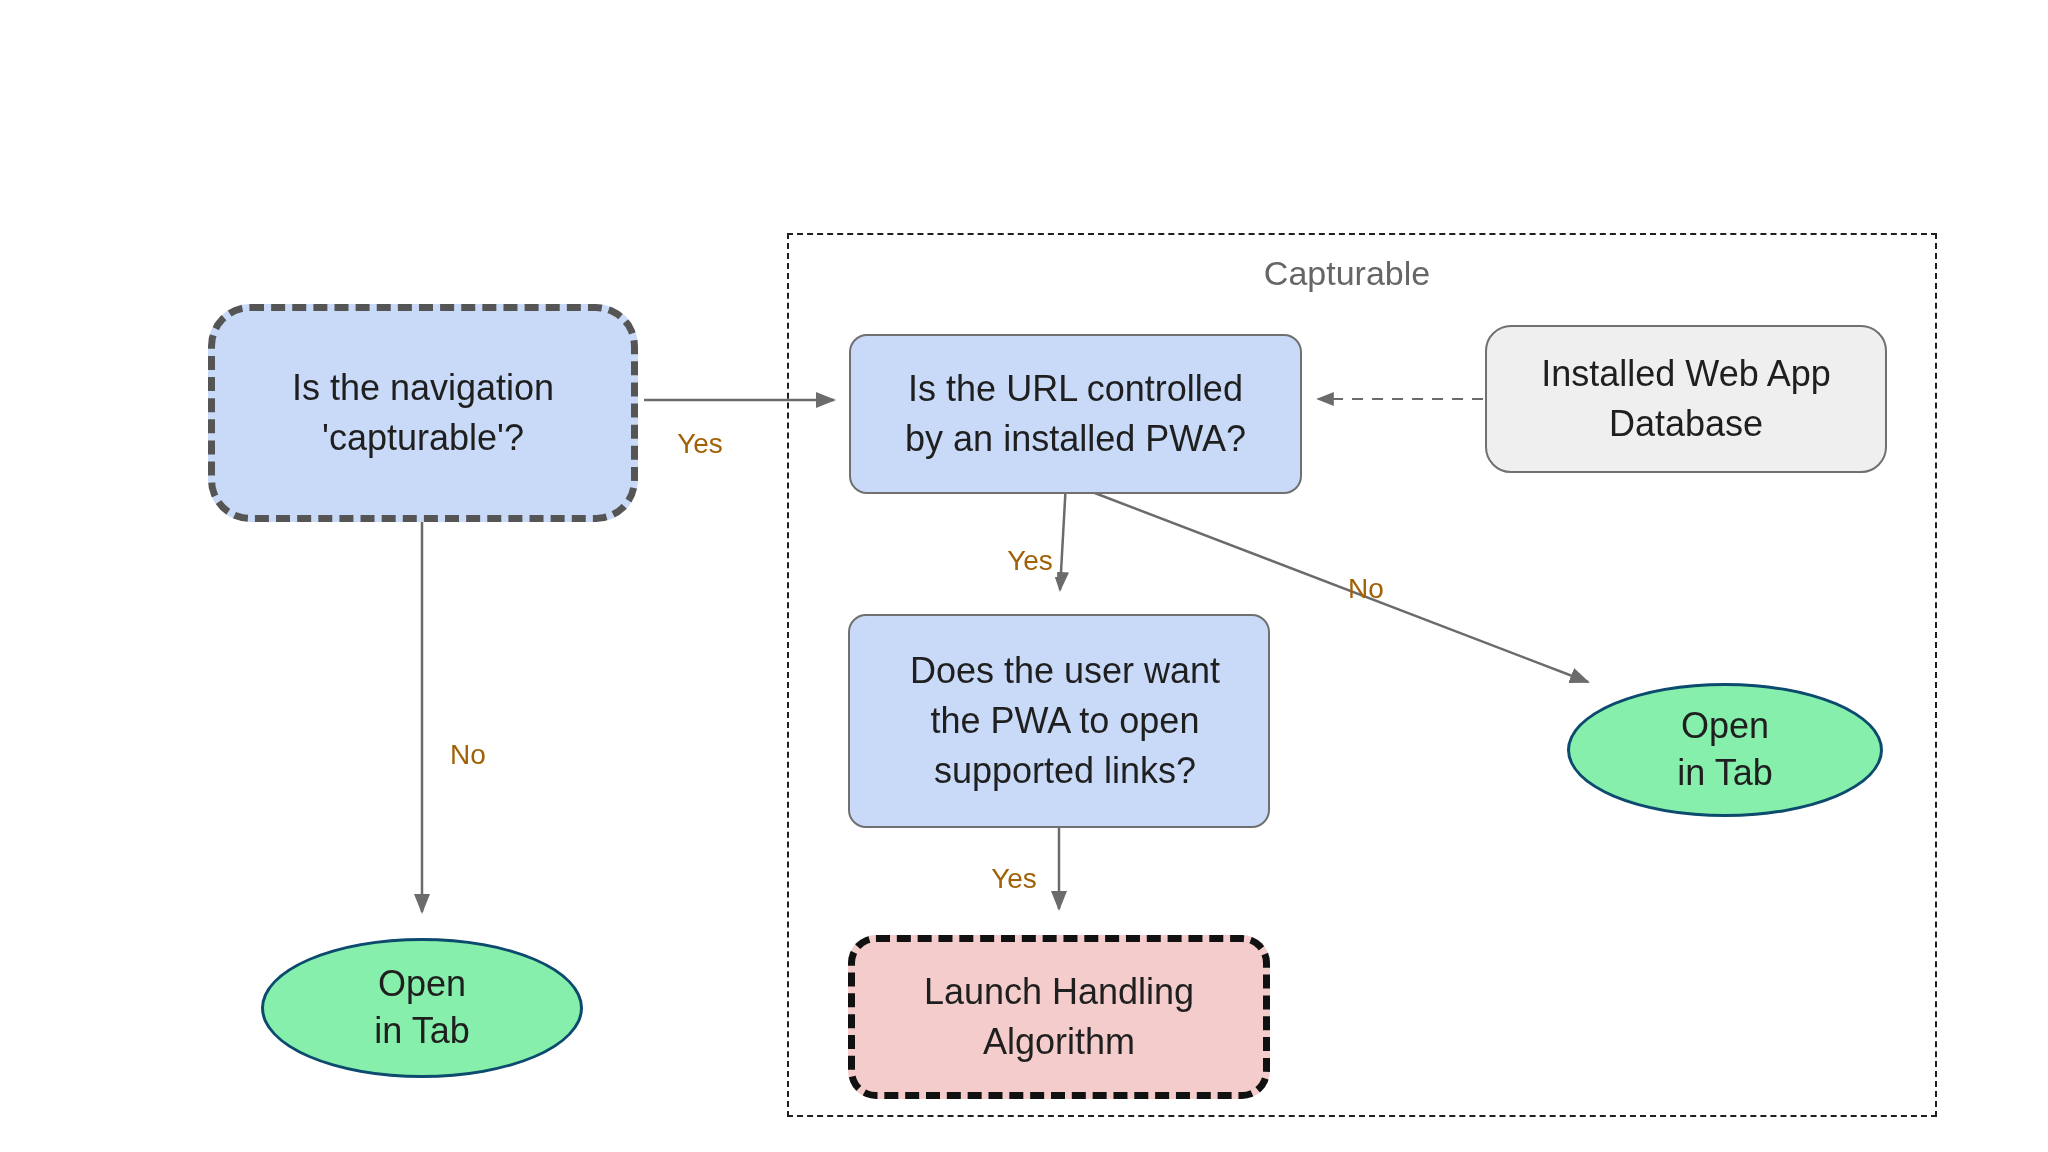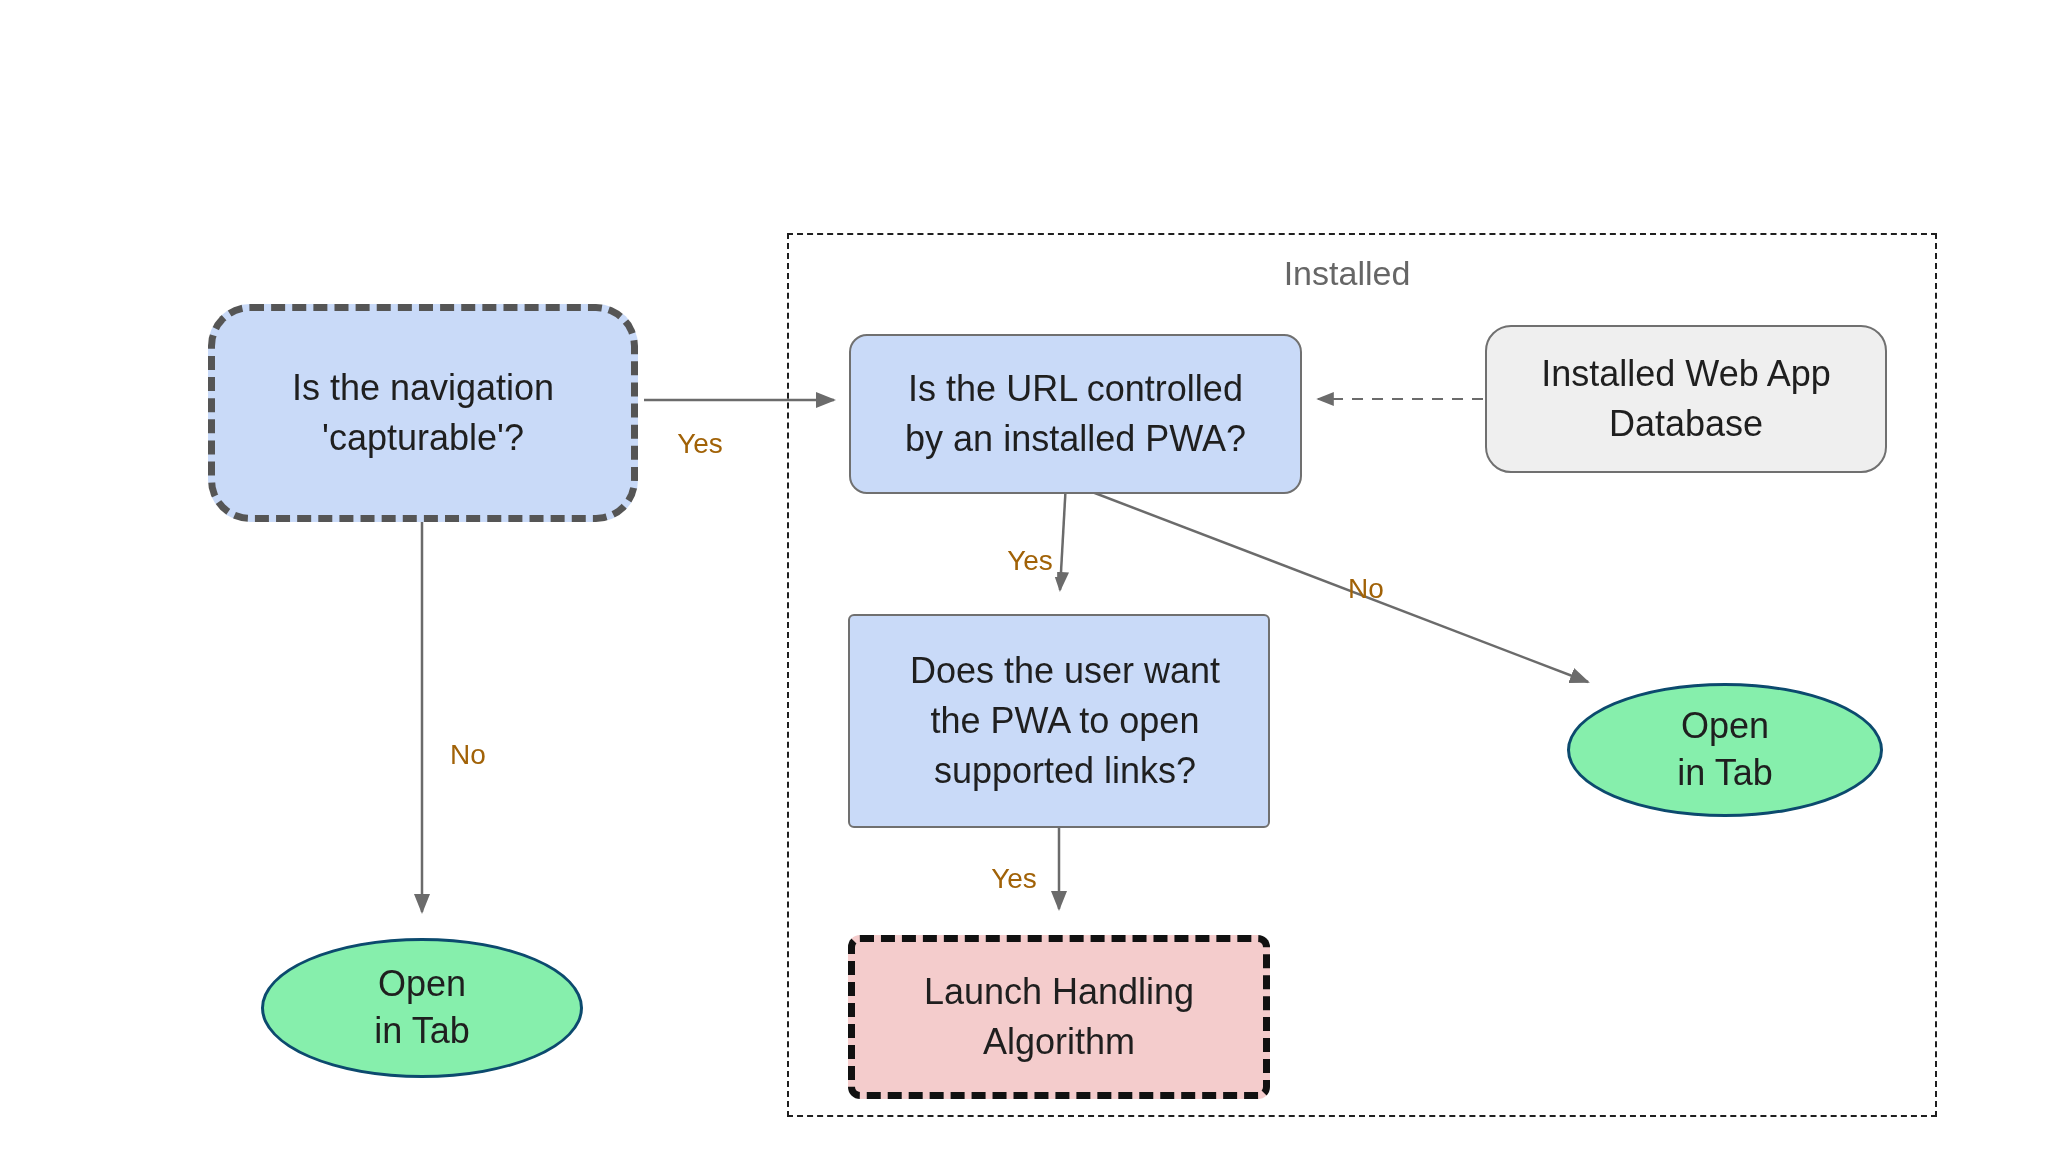--- a/index.html
+++ b/index.html
@@ -78,25 +78,25 @@
   .node.url-pwa {
     left: 849px; top: 322px; width: 453px; height: 160px;
     border: 2px solid #707070; border-radius: 18px;
   }
   .node.web-app-db {
     left: 1485px; top: 313px; width: 402px; height: 148px;
     border: 2px solid #707070; border-radius: 26px;
   }
   .node.user-links {
     left: 848px; top: 602px; width: 422px; height: 214px;
-    border: 2px solid #707070; border-radius: 6px; padding-left: 12px;
+    border: 2px solid #707070; border-radius: 18px; padding-left: 12px;
   }
   .node.launch-handling {
     left: 848px; top: 923px; width: 422px; height: 164px;
-    border: 7px dashed #111111; border-radius: 12px;
+    border: 7px dashed #111111; border-radius: 28px;
   }
   .node.open-tab-left  { left: 261px;  top: 926px; width: 322px; height: 140px; }
   .node.open-tab-right { left: 1567px; top: 671px; width: 316px; height: 134px; }
 
   .edge-label {
     position: absolute;
     transform: translate(-50%, -50%);
     font-size: 28px;
     color: #a16207;
     background: #ffffff;
@@ -108,21 +108,21 @@
   .lbl-pwa-no         { left: 1366px; top: 589px; background: transparent; }
   .lbl-links-yes      { left: 1014px; top: 879px; }
 </style>
 </head>
 <body>
 
 <div class="canvas">
 
 
   <div class="region"></div>
-  <div class="region-label">Installed</div>
+  <div class="region-label">Capturable</div>
 
   <svg class="edges" width="2048" height="1152" viewBox="0 0 2048 1152" xmlns="http://www.w3.org/2000/svg">
     <defs>
       <marker id="arrowhead" viewBox="0 0 10 8" refX="9" refY="4" markerWidth="8" markerHeight="8" orient="auto-start-reverse">
         <path d="M0,0 L10,4 L0,8 z" fill="#6b6b6b"></path>
       </marker>
     </defs>
     <line x1="644" y1="400" x2="834" y2="400" stroke="#6b6b6b" stroke-width="2.5" marker-end="url(#arrowhead)"></line>
     <line x1="422" y1="512" x2="422" y2="912" stroke="#6b6b6b" stroke-width="2.5" marker-end="url(#arrowhead)"></line>
     <line x1="1483" y1="399" x2="1318" y2="399" stroke="#6b6b6b" stroke-width="2.2" stroke-dasharray="11 9" marker-end="url(#arrowhead)"></line>

